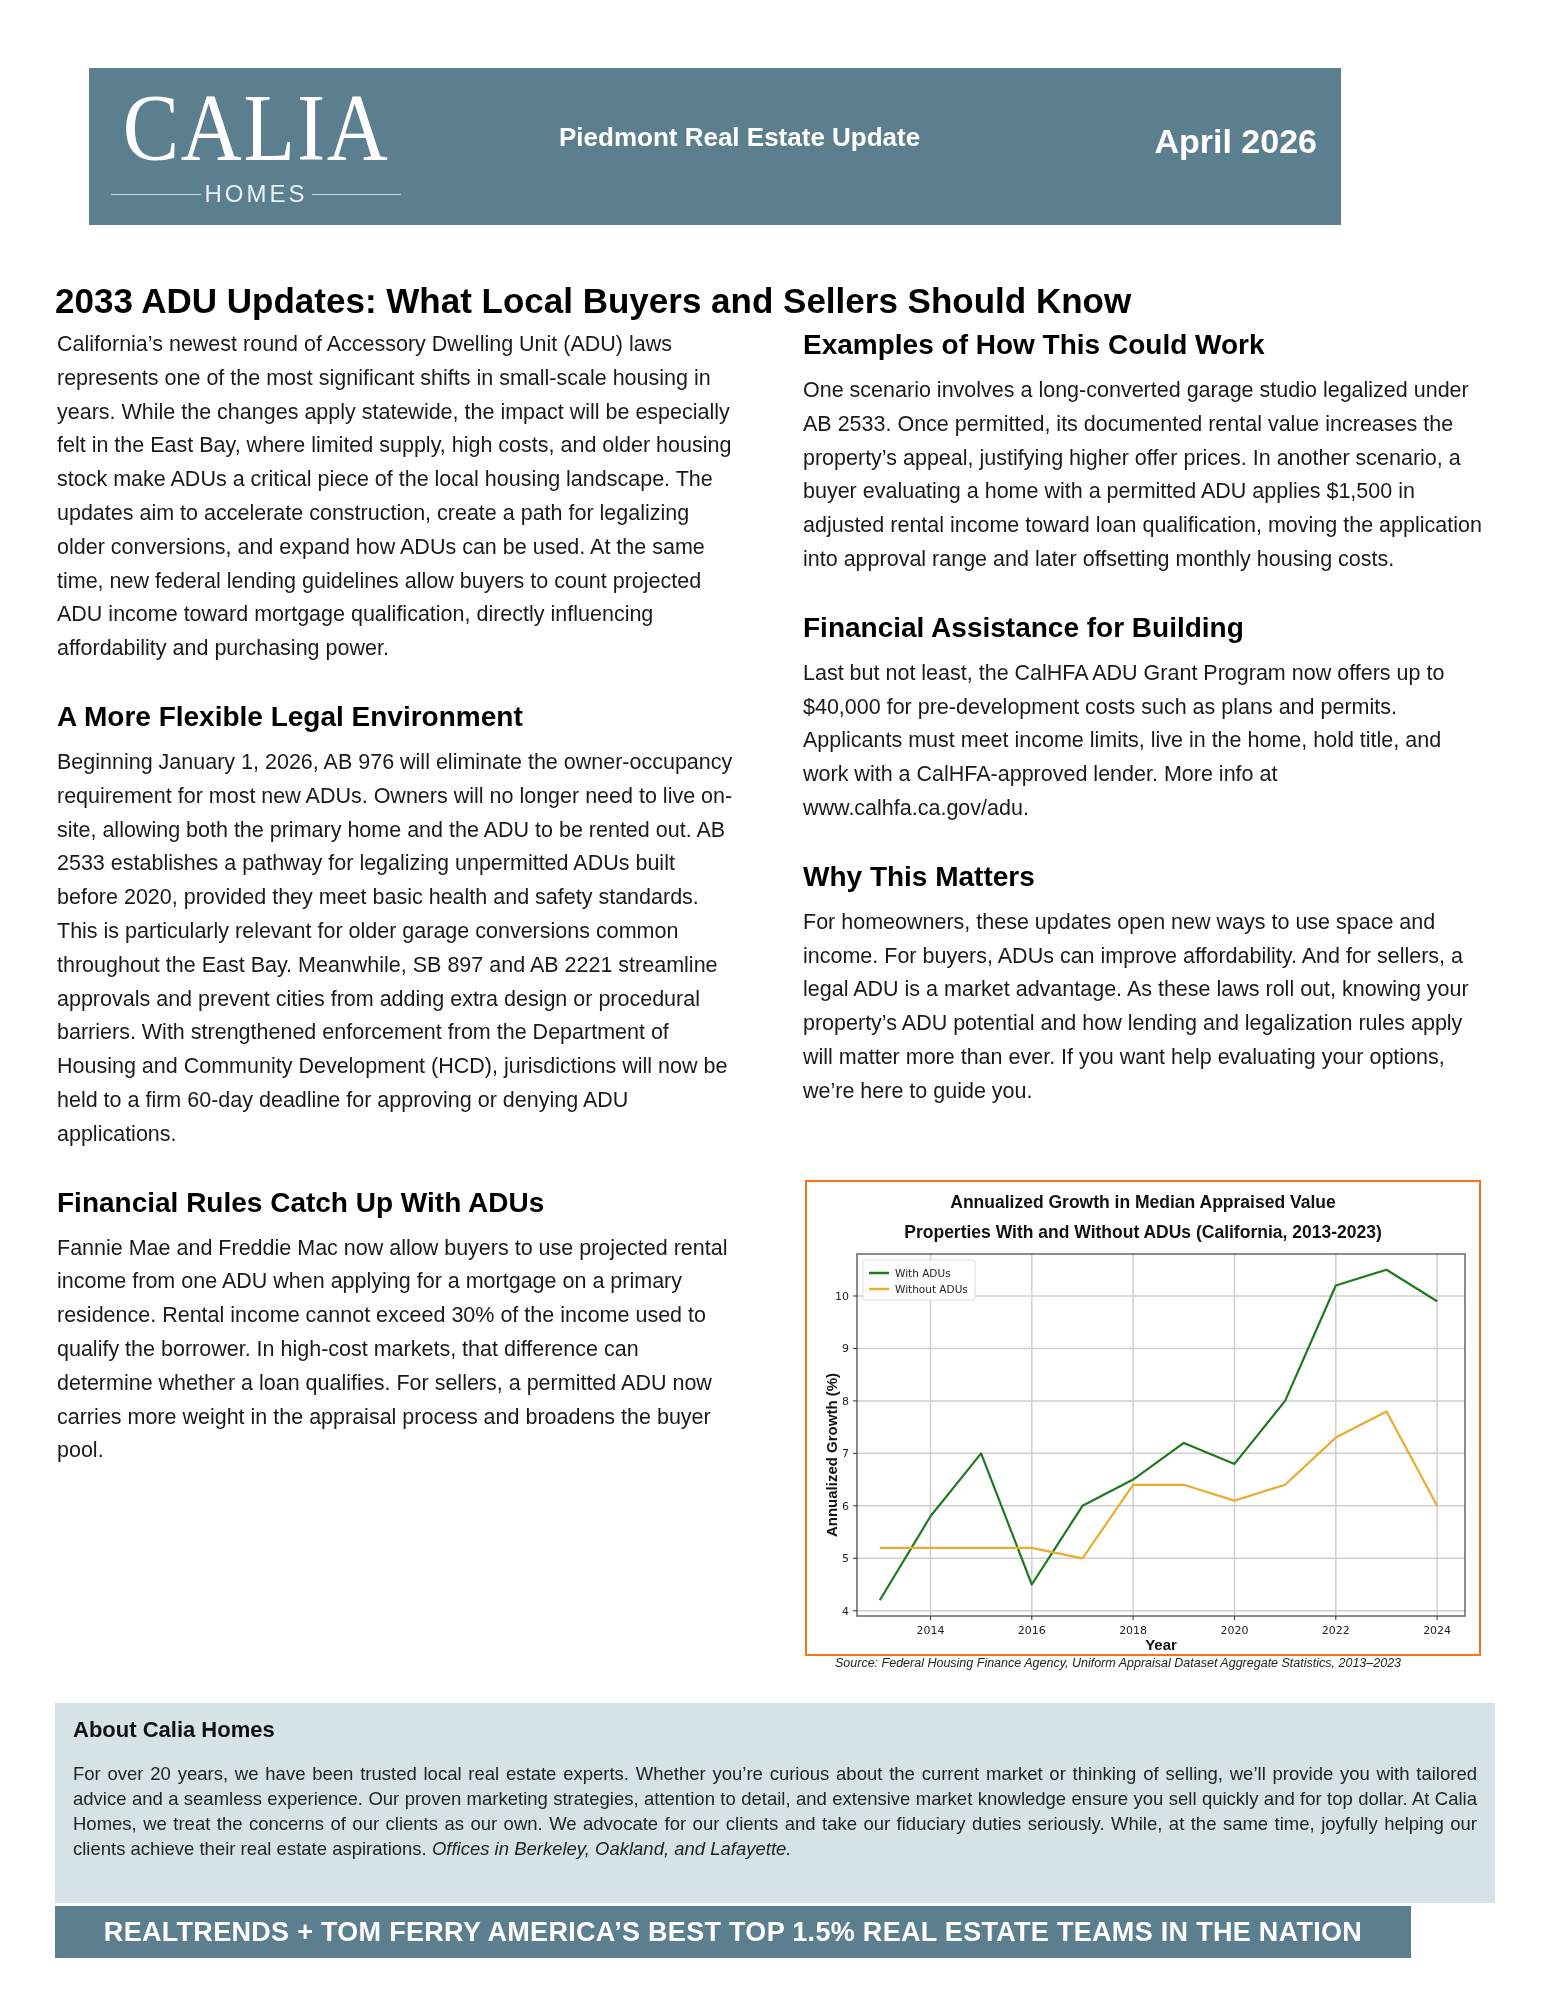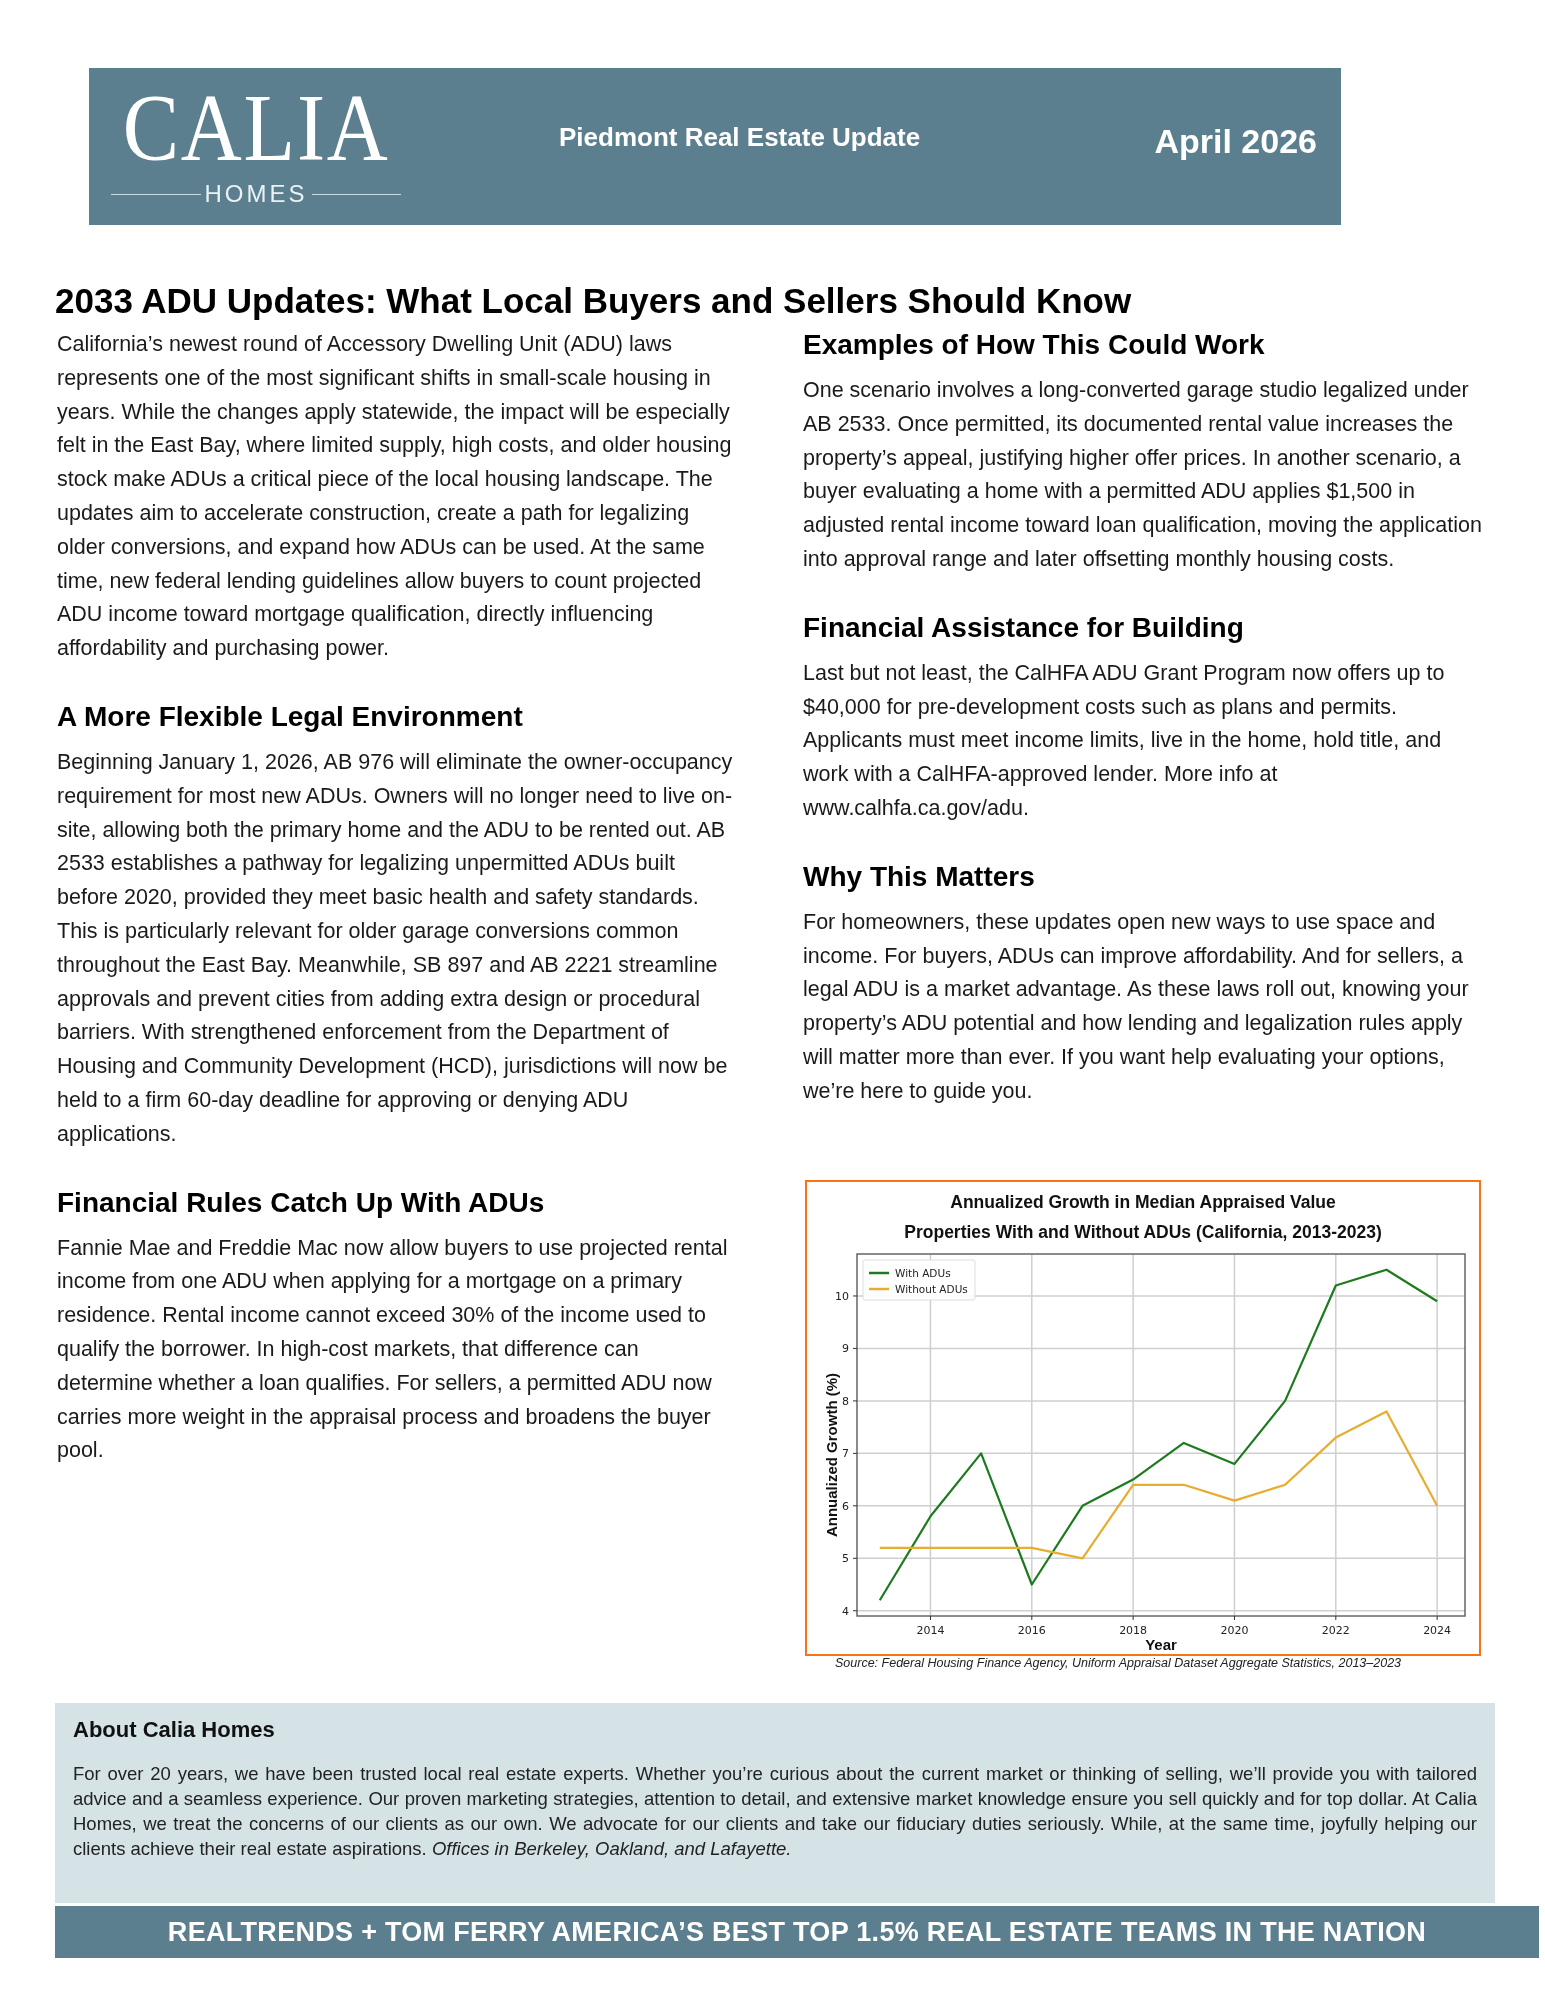--- a/index.html
+++ b/index.html
@@ -28,21 +28,21 @@
   .chart-title.t1 { top: 10px; }
   .chart-title.t2 { top: 40px; }
   .chart-svg { position: absolute; left: 0; top: 0; }
   .chart-source { position: absolute; left: 835px; top: 1656px; font-size: 12.5px; font-style: italic; color: #222; white-space: nowrap; }
 
   .about { position: absolute; left: 55px; top: 1703px; width: 1440px; height: 200px; background: #d5e3e7; }
   .about h3 { position: absolute; left: 18px; top: 14px; margin: 0; font-size: 22px; font-weight: bold; color: #111; }
   .about p { position: absolute; left: 18px; top: 58px; width: 1404px; margin: 0; font-size: 18.5px; line-height: 25px; text-align: justify; color: #222; }
   .about em { font-style: italic; }
 
-  .banner { position: absolute; left: 55px; top: 1906px; width: 1484px; height: 52px; background: #5b7f8e; color: #ffffff; font-size: 27px; font-weight: bold; text-align: center; line-height: 52px; letter-spacing: 0.3px; }
+  .banner { position: absolute; left: 55px; top: 1906px; width: 1356px; height: 52px; background: #5b7f8e; color: #ffffff; font-size: 27px; font-weight: bold; text-align: center; line-height: 52px; letter-spacing: 0.3px; }
 </style>
 </head>
 <body>
 
 <div class="header">
   <div class="logo">
     <div class="logo-main">CALIA</div>
     <div class="logo-sub">
       <span class="line"></span>
       <span>HOMES</span>

